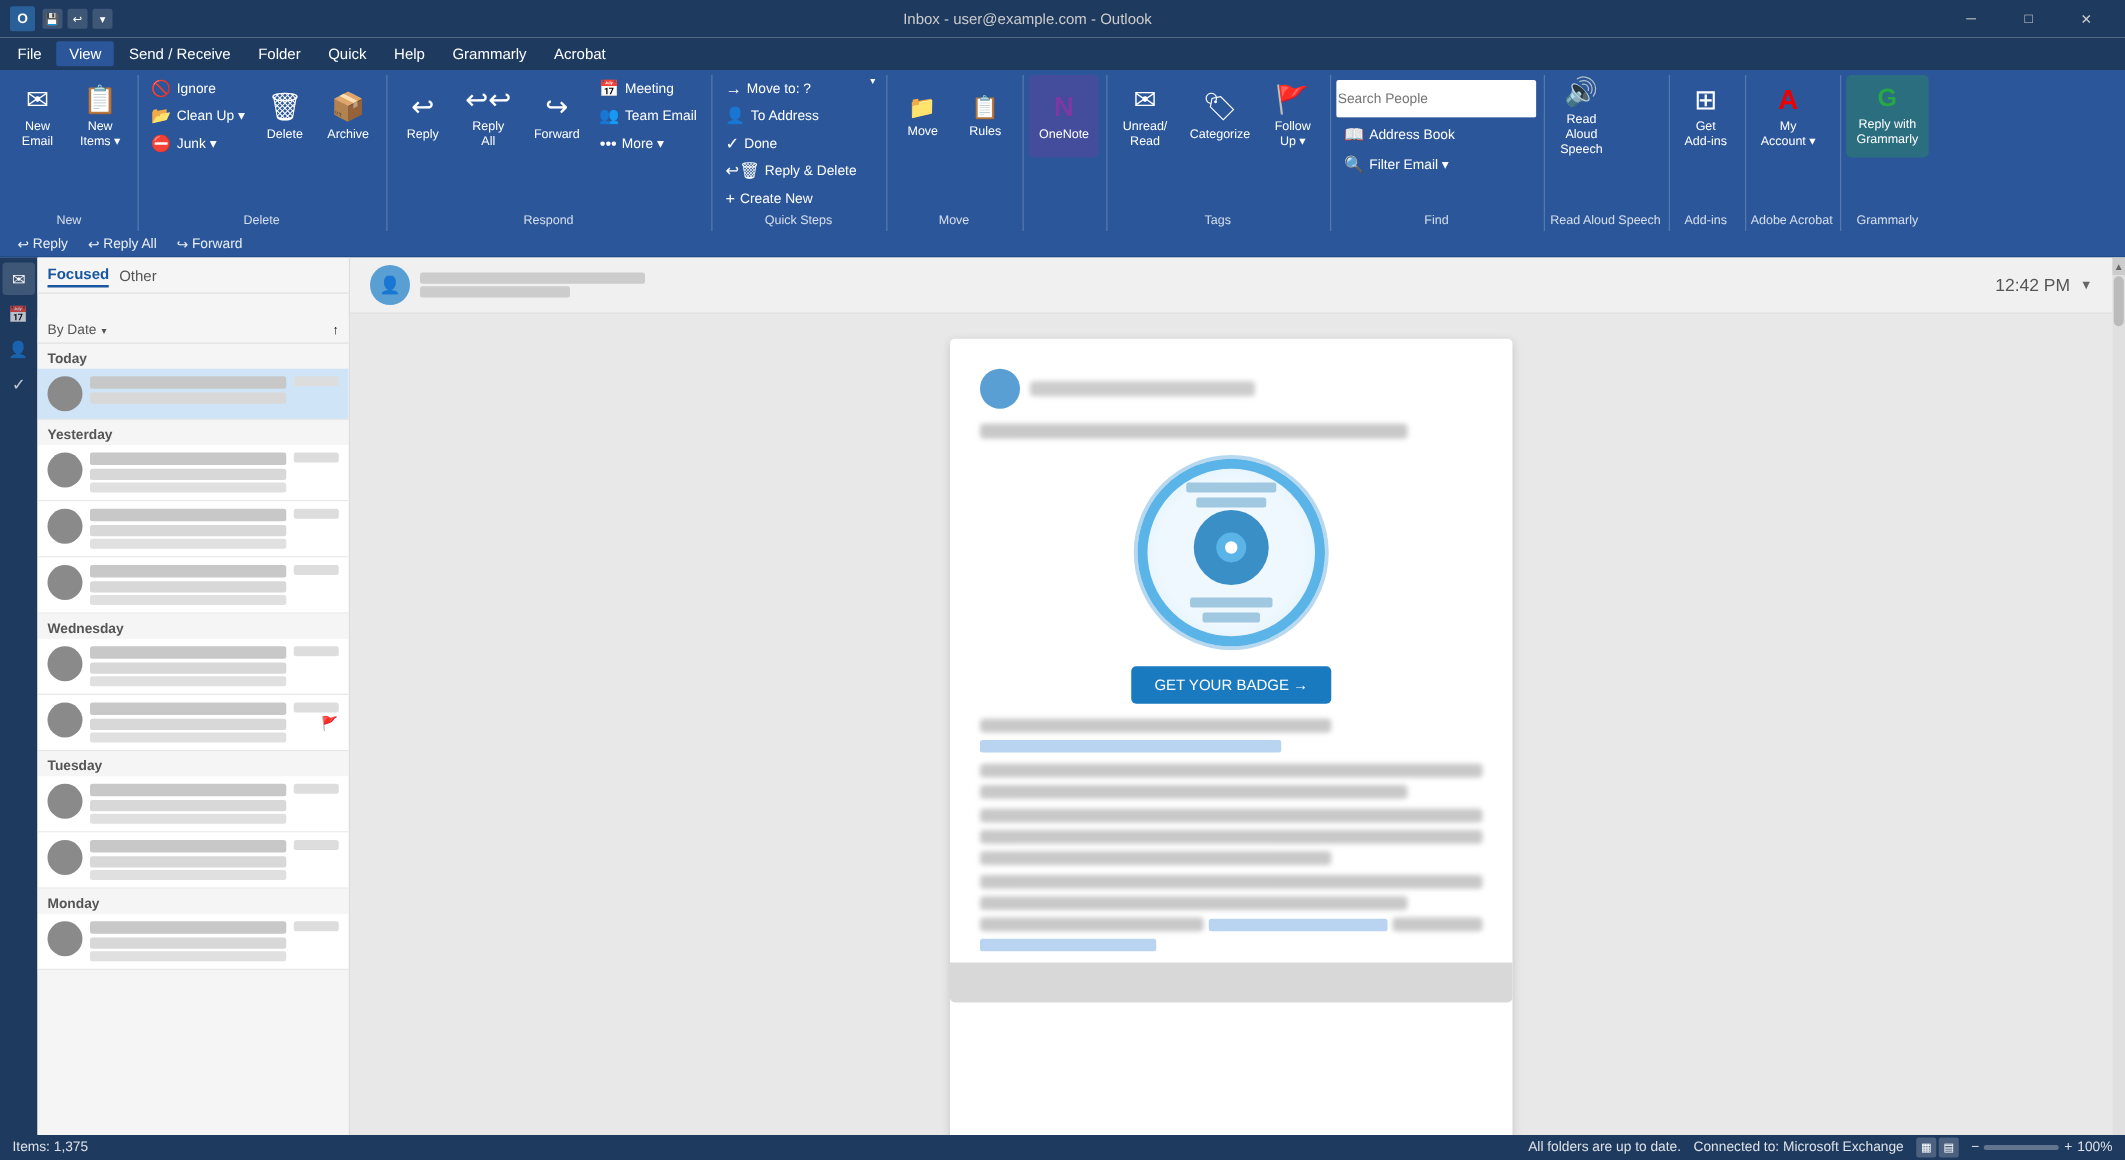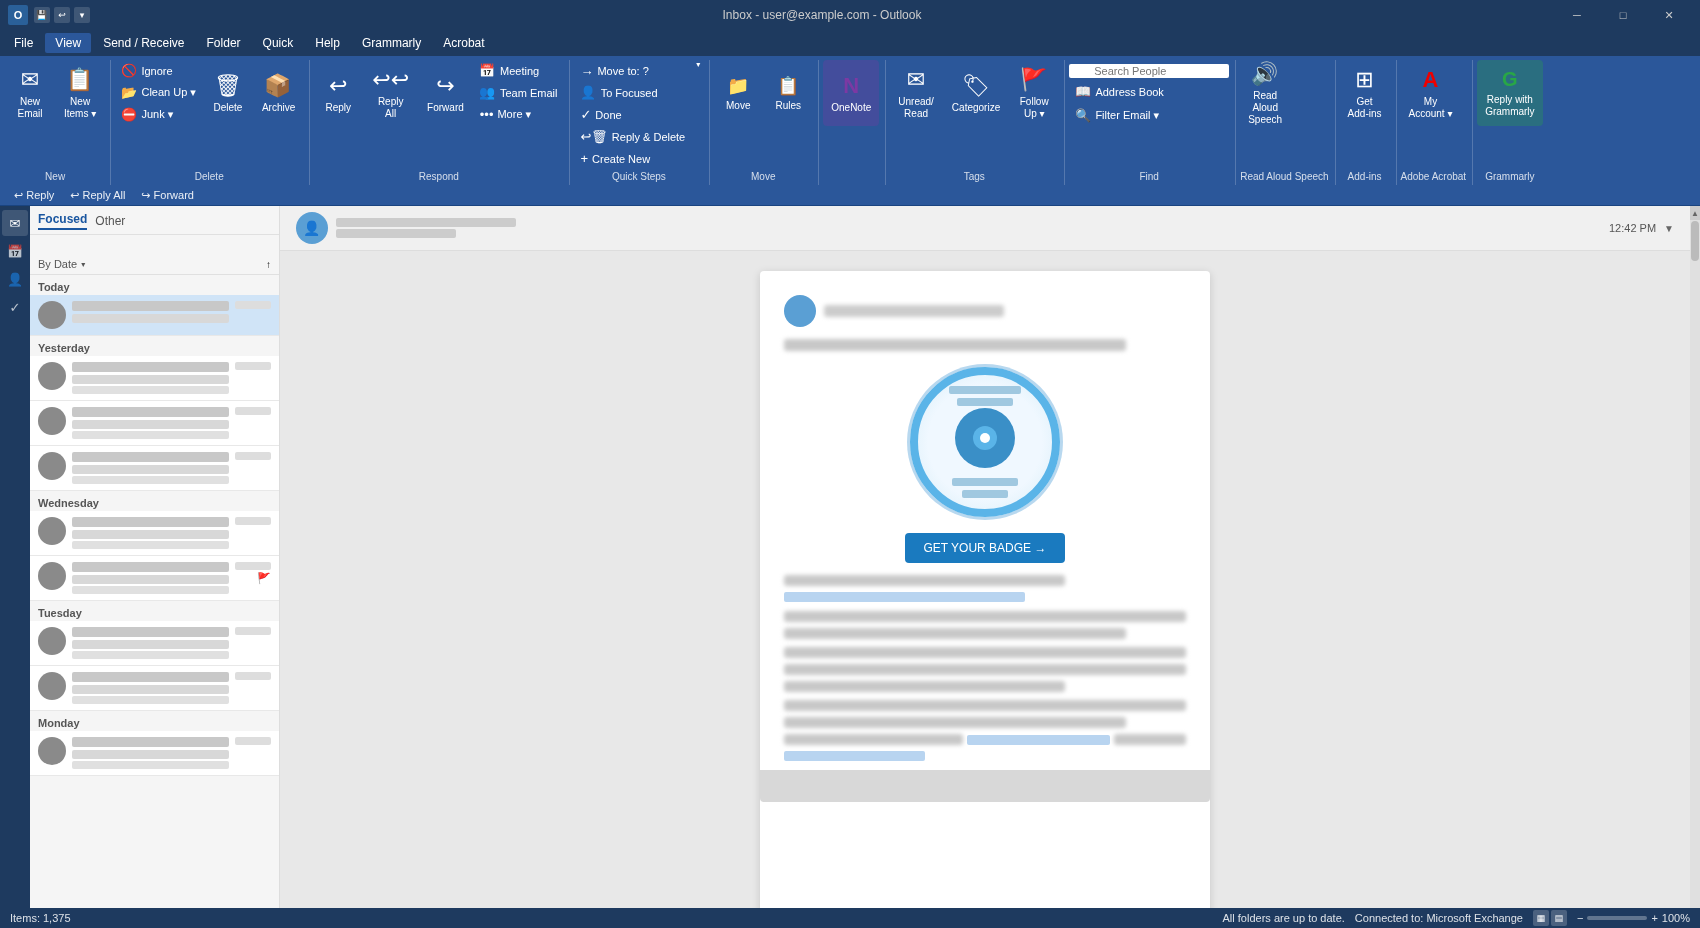--- a/index.html
+++ b/index.html
@@ -120,25 +120,25 @@
       align-items: center;
       gap: 3px;
       padding: 2px 6px;
       color: rgba(255,255,255,0.9);
       font-size: 11px;
       cursor: pointer;
       border-radius: 2px;
     }
     .search-people-input {
       width: 160px;
-      height: 14px;
+      height: 30px;
       border: 1px solid rgba(255,255,255,0.4);
       border-radius: 2px;
       background: white;
-      padding: 2px 24px;
+      padding: 2px 0;
       font-size: 11px;
       color: #333;
     }
 
     
     .main-layout {
       display: flex;
       height: calc(928px - 30px - 26px - 108px - 20px);
     }
 
@@ -285,21 +285,21 @@
       background: #5a9fd4;
       display: flex;
       align-items: center;
       justify-content: center;
       color: white;
       font-size: 14px;
     }
     .email-header-text { display: flex; flex-direction: column; gap: 2px; }
     .email-from { font-size: 11px; color: #aaa; background: #ccc; border-radius: 2px; height: 9px; width: 180px; }
     .email-to { font-size: 11px; color: #aaa; background: #ccc; border-radius: 2px; height: 9px; width: 120px; }
-    .email-timestamp { font-size: 11px; color: #555; margin-left: 39px; }
+    .email-timestamp { font-size: 14px; color: #555; margin-left: 39px; }
     .email-expand-btn { cursor: pointer; color: #666; font-size: 10px; }
 
     .email-body-scroll {
       flex: 1;
       overflow-y: auto;
       overflow-x: hidden;
       padding: 20px;
       display: flex;
       justify-content: center;
     }
@@ -552,21 +552,21 @@
 
     <div class="ribbon-group">
       <div class="ribbon-buttons">
         <div class="ribbon-col">
           <div class="ribbon-btn-small">
             <span class="s-icon">→</span>
             <span>Move to: ?</span>
           </div>
           <div class="ribbon-btn-small">
             <span class="s-icon">👤</span>
-            <span>To Focused</span>
+            <span>To Address</span>
           </div>
           <div class="ribbon-btn-small">
             <span class="s-icon">✓</span>
             <span>Done</span>
           </div>
           <div class="ribbon-btn-small">
             <span class="s-icon">↩🗑</span>
             <span>Reply &amp; Delete</span>
           </div>
           <div class="ribbon-btn-small">

